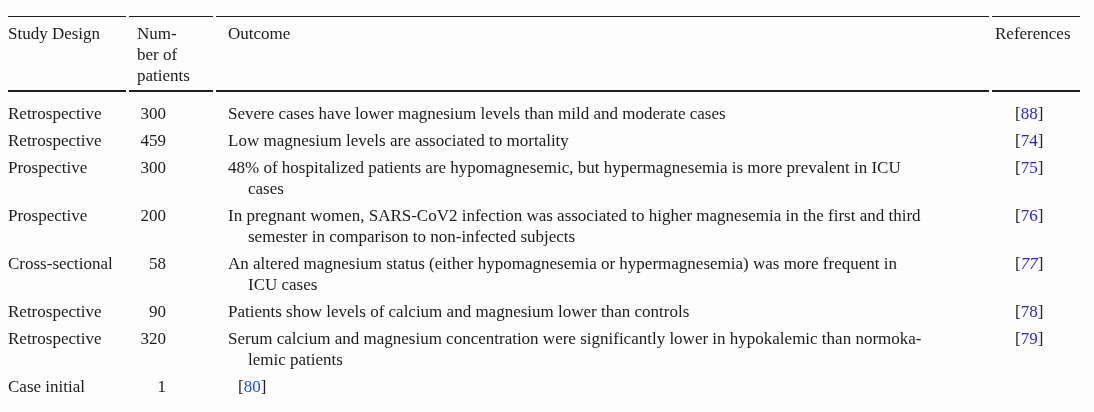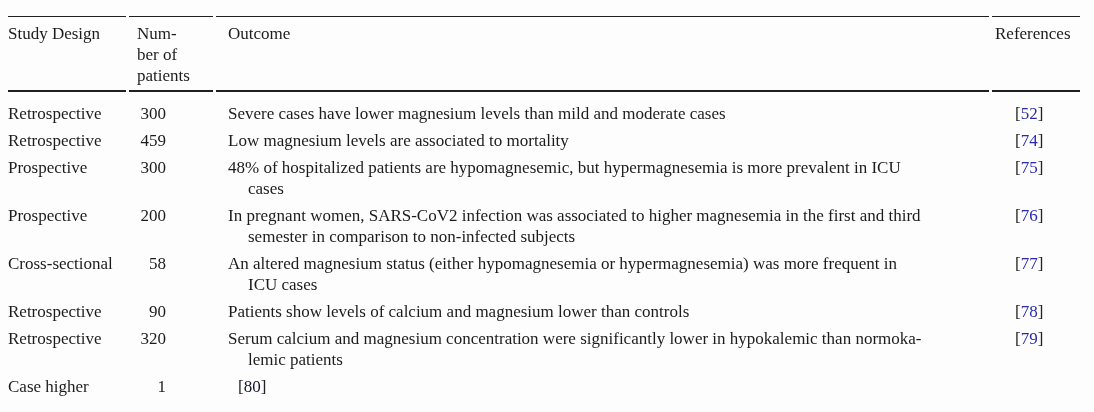--- a/index.html
+++ b/index.html
@@ -89,21 +89,21 @@
     <div class="c1">
       <span>Retrospective</span>
     </div>
     <div class="c2">
       <span class="num">300</span>
     </div>
     <div class="c3">
       <span class="outcome">Severe cases have lower magnesium levels than mild and moderate cases</span>
     </div>
     <div class="c4">
-      <span class="ref"><span class="bracket">[</span><a class="ref-link" style="color: rgb(42, 42, 176);">52</a><span class="bracket">]</span></span>
+      <span class="ref"><span class="bracket">[</span><a class="ref-link" style="color: rgb(42, 42, 176);">88</a><span class="bracket">]</span></span>
     </div>
   </div>
 
   <div class="row brow">
     <div class="c1">
       <span>Retrospective</span>
     </div>
     <div class="c2">
       <span class="num">459</span>
     </div>
@@ -152,21 +152,21 @@
       <span>Cross-sectional</span>
     </div>
     <div class="c2">
       <span class="num">58</span>
     </div>
     <div class="c3">
       <span class="outcome">An altered magnesium status (either hypomagnesemia or hypermagnesemia) was more frequent in
 ICU cases</span>
     </div>
     <div class="c4">
-      <span class="ref"><span class="bracket">[</span><a class="ref-link" style="color: rgb(42, 42, 176);">77</a><span class="bracket">]</span></span>
+      <span class="ref"><span class="bracket">[</span><a class="ref-link" style="color: rgb(42, 42, 176); font-style: italic;">77</a><span class="bracket">]</span></span>
     </div>
   </div>
 
   <div class="row brow">
     <div class="c1">
       <span>Retrospective</span>
     </div>
     <div class="c2">
       <span class="num">90</span>
     </div>
@@ -189,24 +189,24 @@
       <span class="outcome">Serum calcium and magnesium concentration were significantly lower in hypokalemic than normoka-
 lemic patients</span>
     </div>
     <div class="c4">
       <span class="ref"><span class="bracket">[</span><a class="ref-link" style="color: rgb(42, 42, 176);">79</a><span class="bracket">]</span></span>
     </div>
   </div>
 
   <div class="row brow">
     <div class="c1">
-      <span>Case higher</span>
+      <span>Case initial</span>
     </div>
     <div class="c2">
       <span class="num">1</span>
     </div>
     <div class="c4">
-      <span class="ref"><span class="bracket">[</span><a class="ref-link" style="color: #0f172a;">80</a><span class="bracket">]</span></span>
+      <span class="ref"><span class="bracket">[</span><a class="ref-link" style="color: #1d4ed8;">80</a><span class="bracket">]</span></span>
     </div>
   </div>
 </div>
 
 </div>
 
 </body></html>

